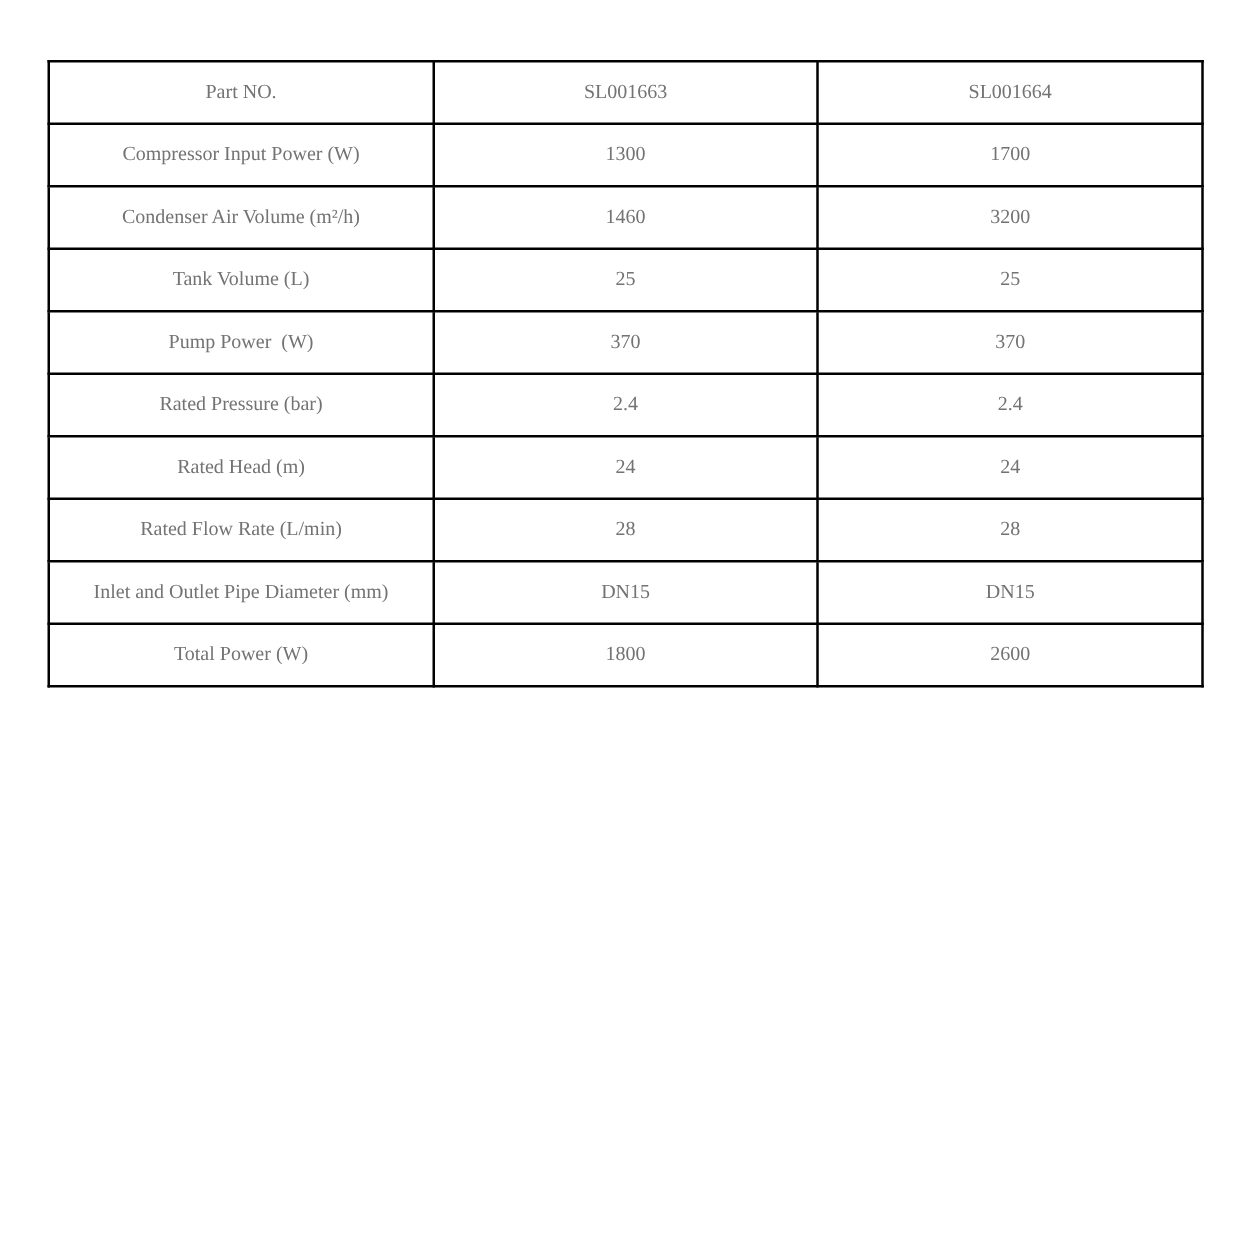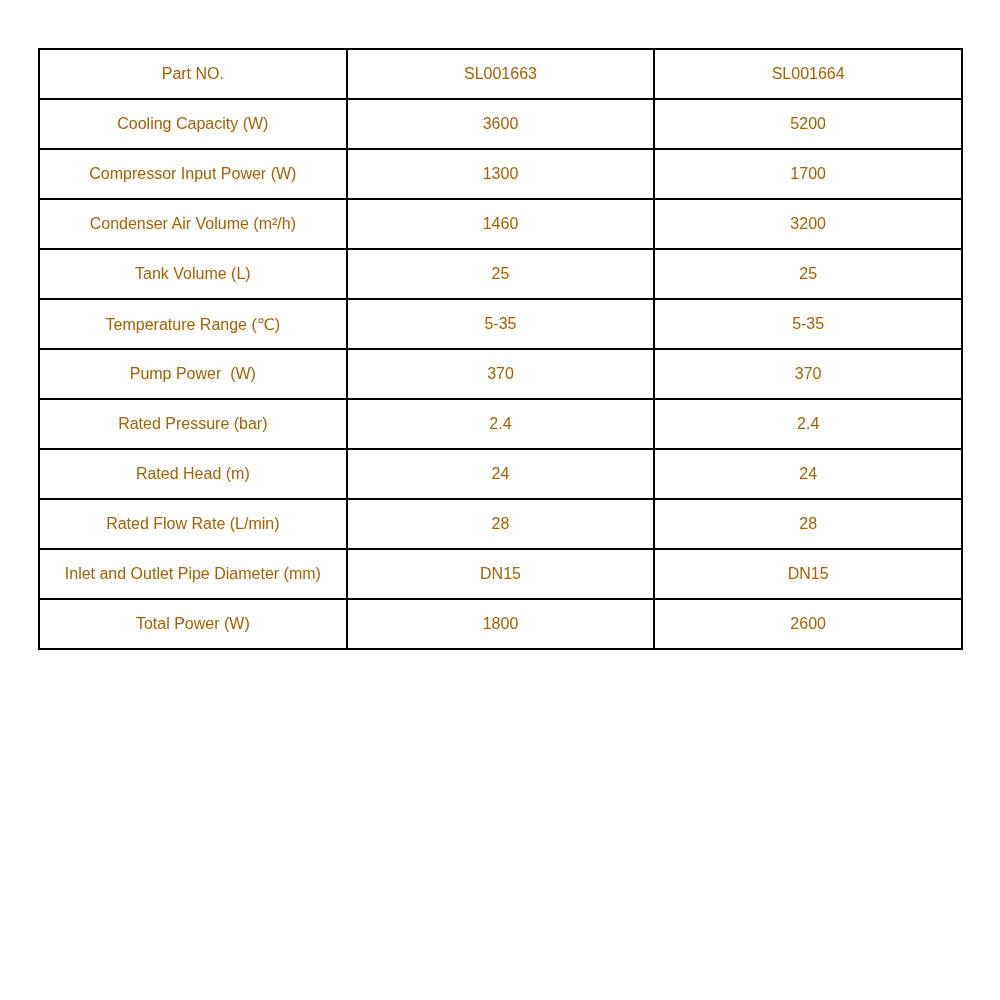--- a/index.html
+++ b/index.html
@@ -23,61 +23,52 @@
     width: 925px;
     border-collapse: collapse;
     table-layout: fixed;
   }
   table.spec-table td {
     border: 2px solid #000000;
     height: 48px;
     text-align: center;
     vertical-align: middle;
     font-size: 16px;
-    color: #a16207;
+    color: #737373;
     padding: 0 6px;
     overflow: hidden;
     white-space: nowrap;
+    font-family: Liberation Serif, serif;
   }
 </style>
 </head>
 <body>
 
 <div class="page">
   <table class="spec-table">
     <tbody>
         <tr>
           <td>Part NO.</td>
           <td>SL001663</td>
           <td>SL001664</td>
-        </tr>
-        <tr>
-          <td>Cooling Capacity (W)</td>
-          <td>3600</td>
-          <td>5200</td>
         </tr>
         <tr>
           <td>Compressor Input Power (W)</td>
           <td>1300</td>
           <td>1700</td>
         </tr>
         <tr>
           <td>Condenser Air Volume (m²/h)</td>
           <td>1460</td>
           <td>3200</td>
         </tr>
         <tr>
           <td>Tank Volume (L)</td>
           <td>25</td>
           <td>25</td>
-        </tr>
-        <tr>
-          <td>Temperature Range (℃)</td>
-          <td>5-35</td>
-          <td>5-35</td>
         </tr>
         <tr>
           <td>Pump Power&nbsp;&nbsp;(W)</td>
           <td>370</td>
           <td>370</td>
         </tr>
         <tr>
           <td>Rated Pressure (bar)</td>
           <td>2.4</td>
           <td>2.4</td>

